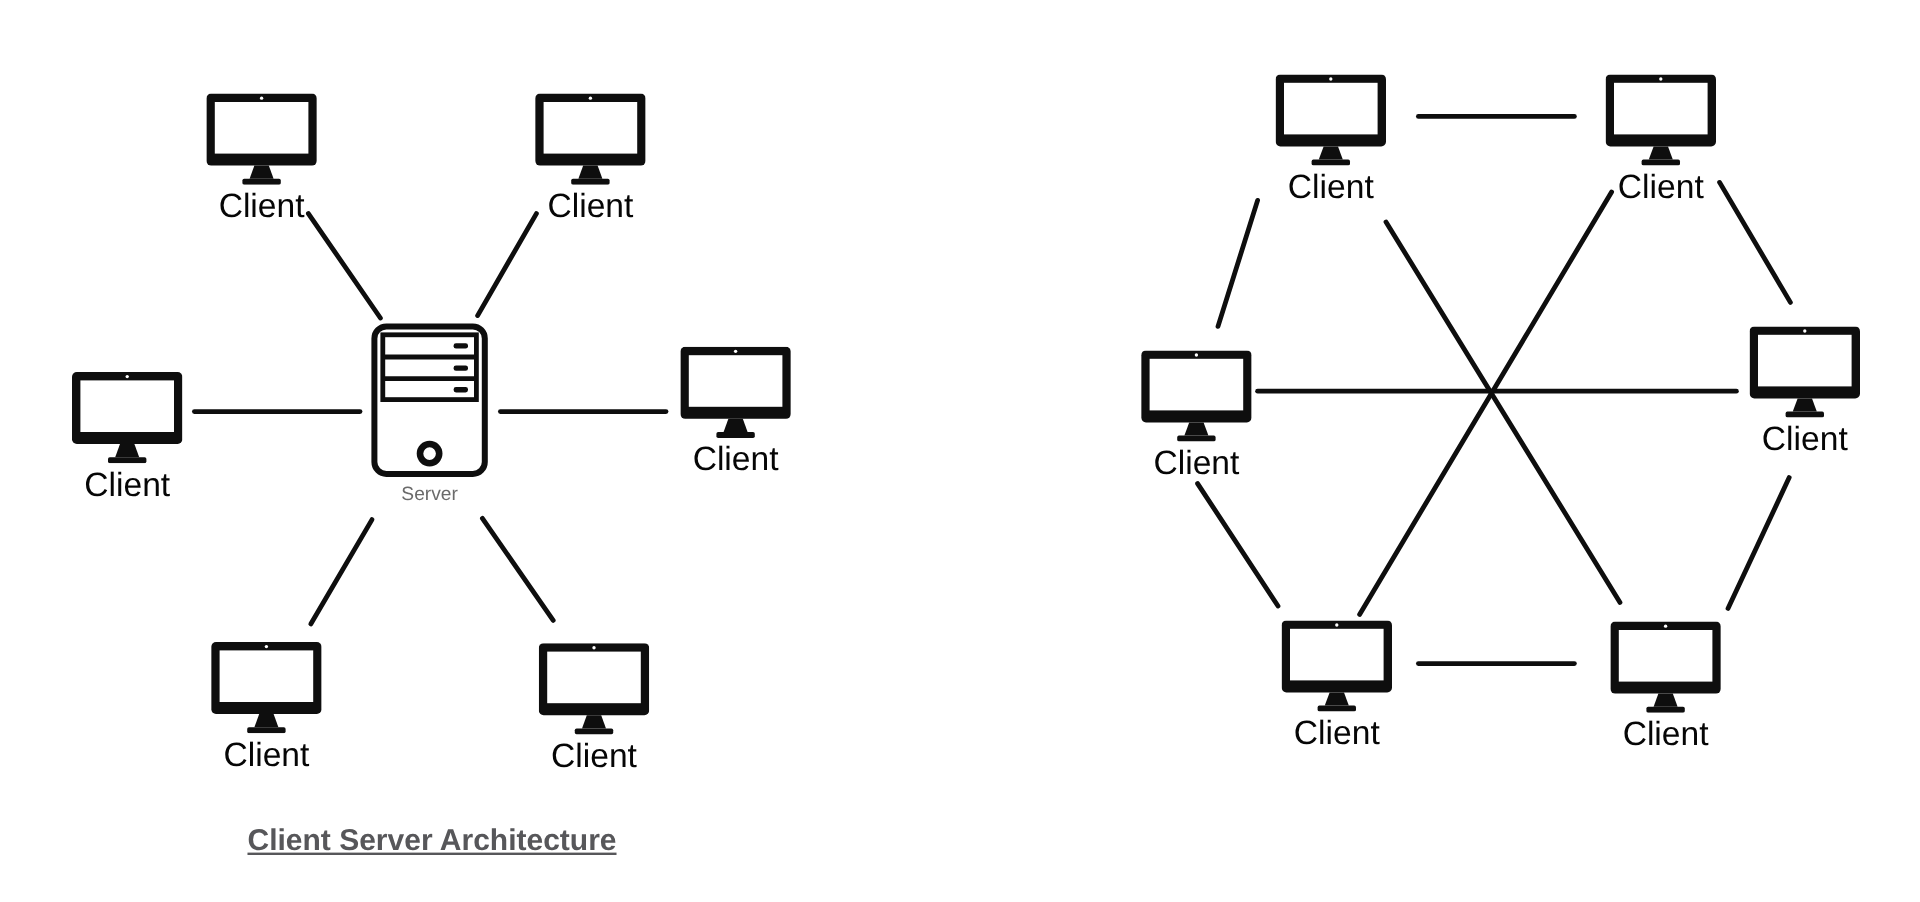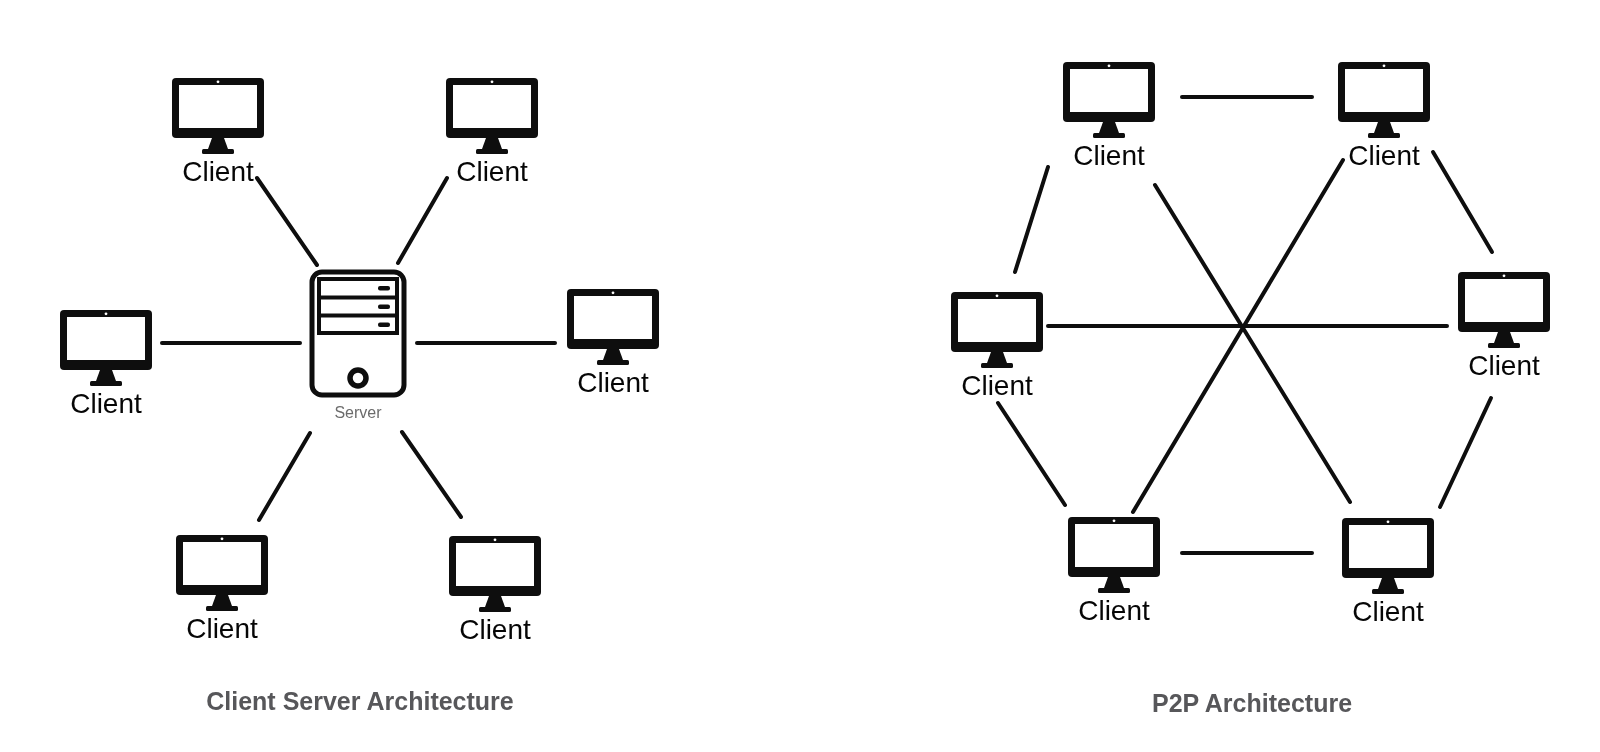--- a/index.html
+++ b/index.html
@@ -42,20 +42,21 @@
     font-size: 16px;
     color: #6b6b6b;
   }
   .caption {
     position: absolute;
     transform: translate(-50%, -50%);
     font-size: 25px;
     font-weight: bold;
     white-space: nowrap;
     color: #57575a;
+    text-decoration: underline;
   }
 </style>
 </head>
 <body>
 
 <div class="canvas">
   <svg id="edges" width="1600" height="752" viewBox="0 0 1600 752" xmlns="http://www.w3.org/2000/svg">
       <line x1="257" y1="178" x2="317" y2="265" stroke="#0e0e0e" stroke-width="4" stroke-linecap="round"></line>
       <line x1="447" y1="178" x2="398" y2="263" stroke="#0e0e0e" stroke-width="4" stroke-linecap="round"></line>
       <line x1="162" y1="343" x2="300" y2="343" stroke="#0e0e0e" stroke-width="4" stroke-linecap="round"></line>
@@ -201,14 +202,13 @@
           <rect x="0" y="0" width="92" height="60" rx="4" fill="#0e0e0e"></rect>
           <rect x="7" y="7" width="78" height="43" fill="#ffffff"></rect>
           <circle cx="46" cy="3.8" r="1.4" fill="#ffffff"></circle>
           <polygon points="40,60 52,60 56,71 36,71" fill="#0e0e0e"></polygon>
           <rect x="30" y="71" width="32" height="5" rx="1.5" fill="#0e0e0e"></rect>
         </svg>
         <div class="node-label" style="left: -34px; top: 79px; color: rgb(6, 6, 6);">Client</div>
       </div>
     </div>
   <div class="caption" style="left: 360px; top: 701px; color: rgb(87, 87, 90);">Client Server Architecture</div>
-  <div class="caption" style="left: 1252px; top: 703px; color: rgb(87, 87, 90);">P2P Architecture</div>
 </div>
 
 </body></html>

